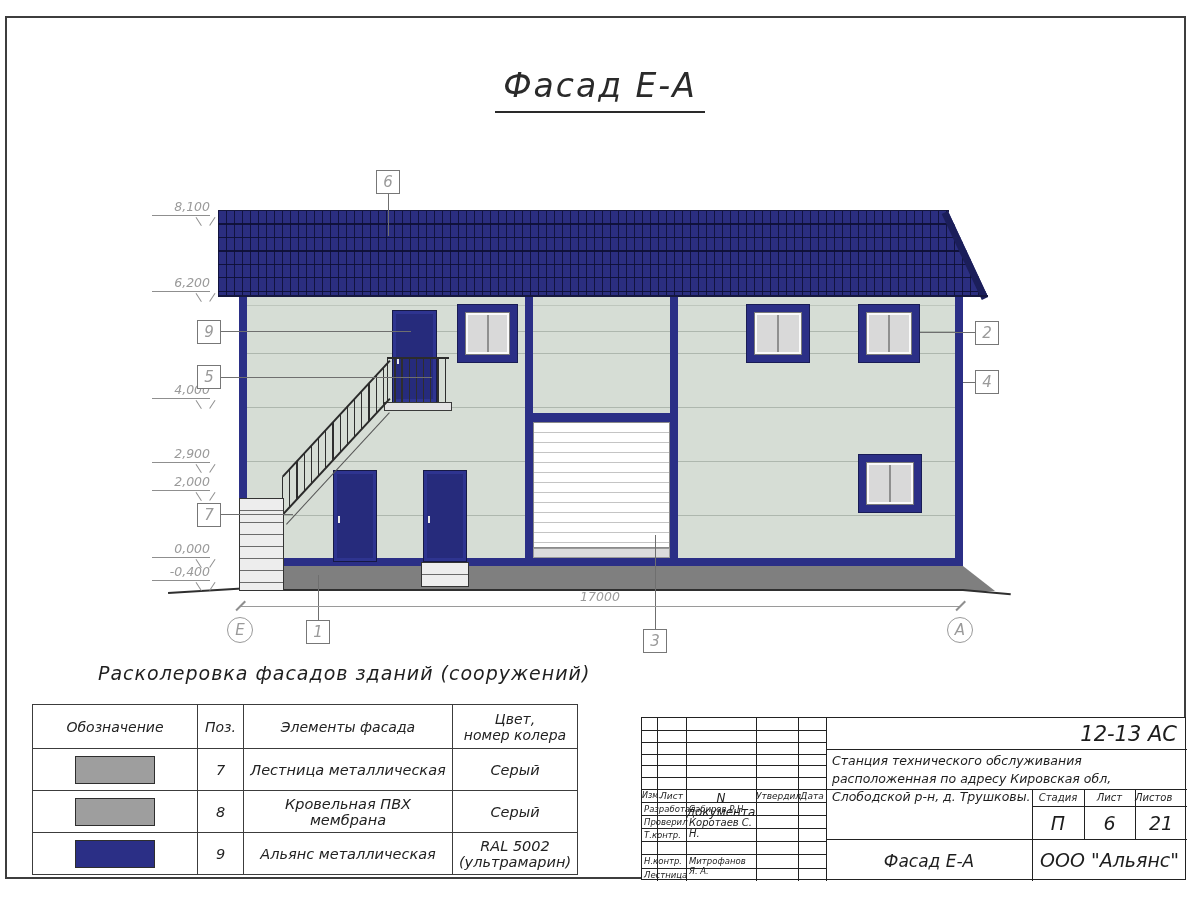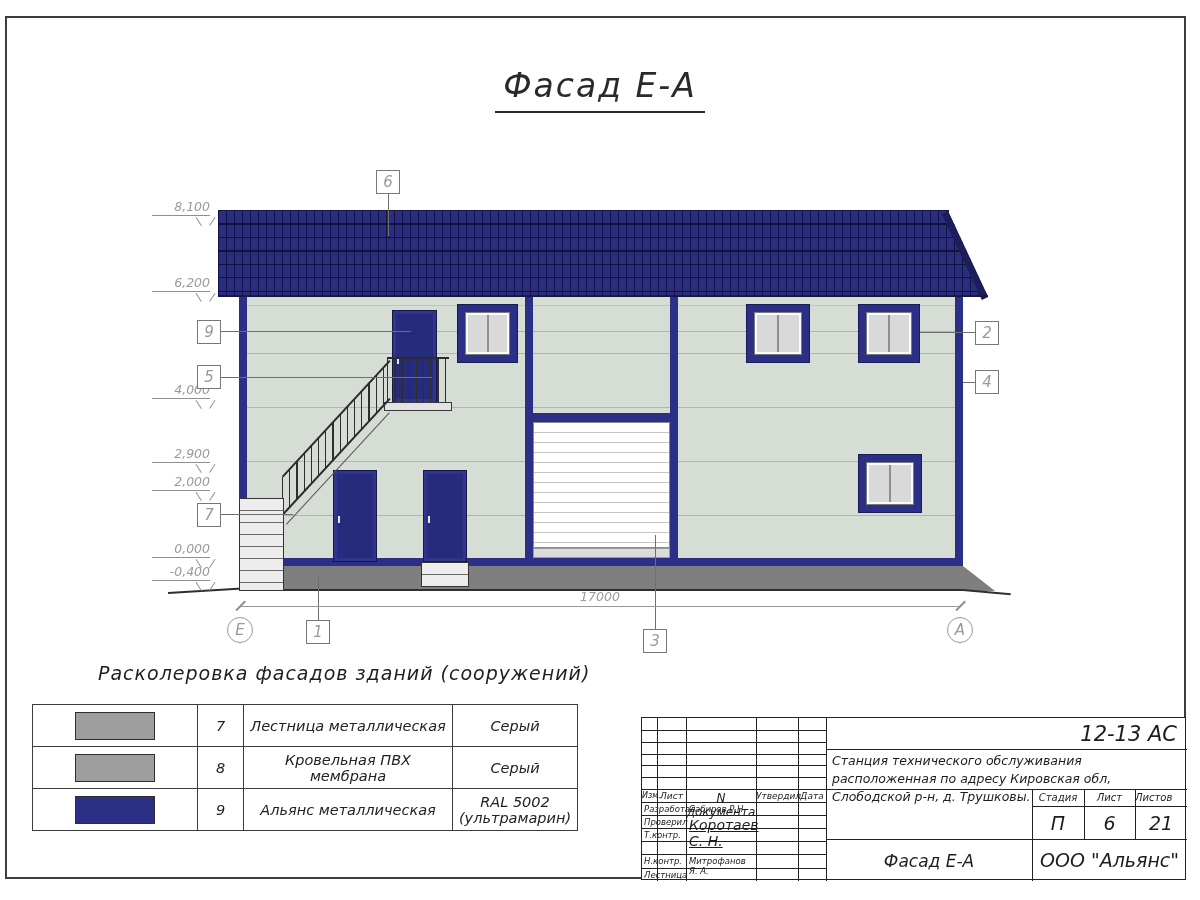--- a/index.html
+++ b/index.html
@@ -181,20 +181,27 @@
   <div class="abs ink legend-title" style="left:98px;top:662px;">Расколеровка фасадов зданий (сооружений)</div>
 
   <table class="legend abs" style="left:32px;top:704px;width:545px;">
     <colgroup>
         <col style="width:165px">
         <col style="width:46px">
         <col style="width:209px">
         <col style="width:125px">
       </colgroup>
     <tbody>
+        <tr style="height:44px">
+      <th>Обозначение</th>
+      <th>Поз.</th>
+      <th>Элементы фасада</th>
+      <th class="prewrap">Цвет,
+номер колера</th>
+    </tr>
     <tr style="height:42px">
       <td>
             <div class="swatch" style="background: rgb(158, 158, 158);"></div>
           </td>
       <td>7</td>
       <td>Лестница металлическая</td>
       <td class="prewrap">Серый</td>
     </tr>
     <tr style="height:42px">
       <td>
@@ -239,21 +246,21 @@
 
     <div class="tb-t" style="left:0;top:73px;width:15px;font-size:8px;text-align:center;">Изм.</div>
     <div class="tb-t" style="left:15px;top:73px;width:29px;font-size:9px;text-align:center;">Лист</div>
     <div class="tb-t" style="left:44px;top:73px;width:70px;font-size:12px;text-align:center;">N документа</div>
     <div class="tb-t" style="left:114px;top:73px;width:42px;font-size:9px;text-align:center;">Утвердил</div>
     <div class="tb-t" style="left:156px;top:73px;width:28px;font-size:9px;text-align:center;">Дата</div>
 
     <div class="tb-t" style="left:2px;top:86px;width:44px;font-size:8.5px;">Разработал</div>
     <div class="tb-t" style="left:47px;top:86px;width:66px;font-size:8.5px;">Сабиров Р.Н</div>
     <div class="tb-t" style="left:2px;top:99px;width:44px;font-size:8.5px;">Проверил</div>
-    <div class="tb-t" style="left:47px;top:99px;width:66px;font-size:14px;text-decoration:underline;">Коротаев С. Н.</div>
+    <div class="tb-t" style="left:47px;top:99px;width:66px;font-size:10px;">Коротаев С. Н.</div>
     <div class="tb-t" style="left:2px;top:112px;width:44px;font-size:8.5px;">Т.контр.</div>
     <div class="tb-t" style="left:47px;top:112px;width:66px;font-size:8.5px;"></div>
     <div class="tb-t" style="left:2px;top:138px;width:44px;font-size:8.5px;">Н.контр.</div>
     <div class="tb-t" style="left:47px;top:138px;width:66px;font-size:8.5px;">Митрофанов Я. А.</div>
     <div class="tb-t" style="left:2px;top:152px;width:44px;font-size:8.5px;">Лестница</div>
     <div class="tb-t" style="left:47px;top:152px;width:66px;font-size:8.5px;"></div>
 
     <div class="tb-h" style="left:184px;width:361px;top:31px;"></div>
     <div class="tb-t" style="left:190px;top:4px;width:345px;text-align:right;font-size:21px;">12-13 АС</div>
     <div class="tb-h" style="left:184px;width:361px;top:71px;"></div>

